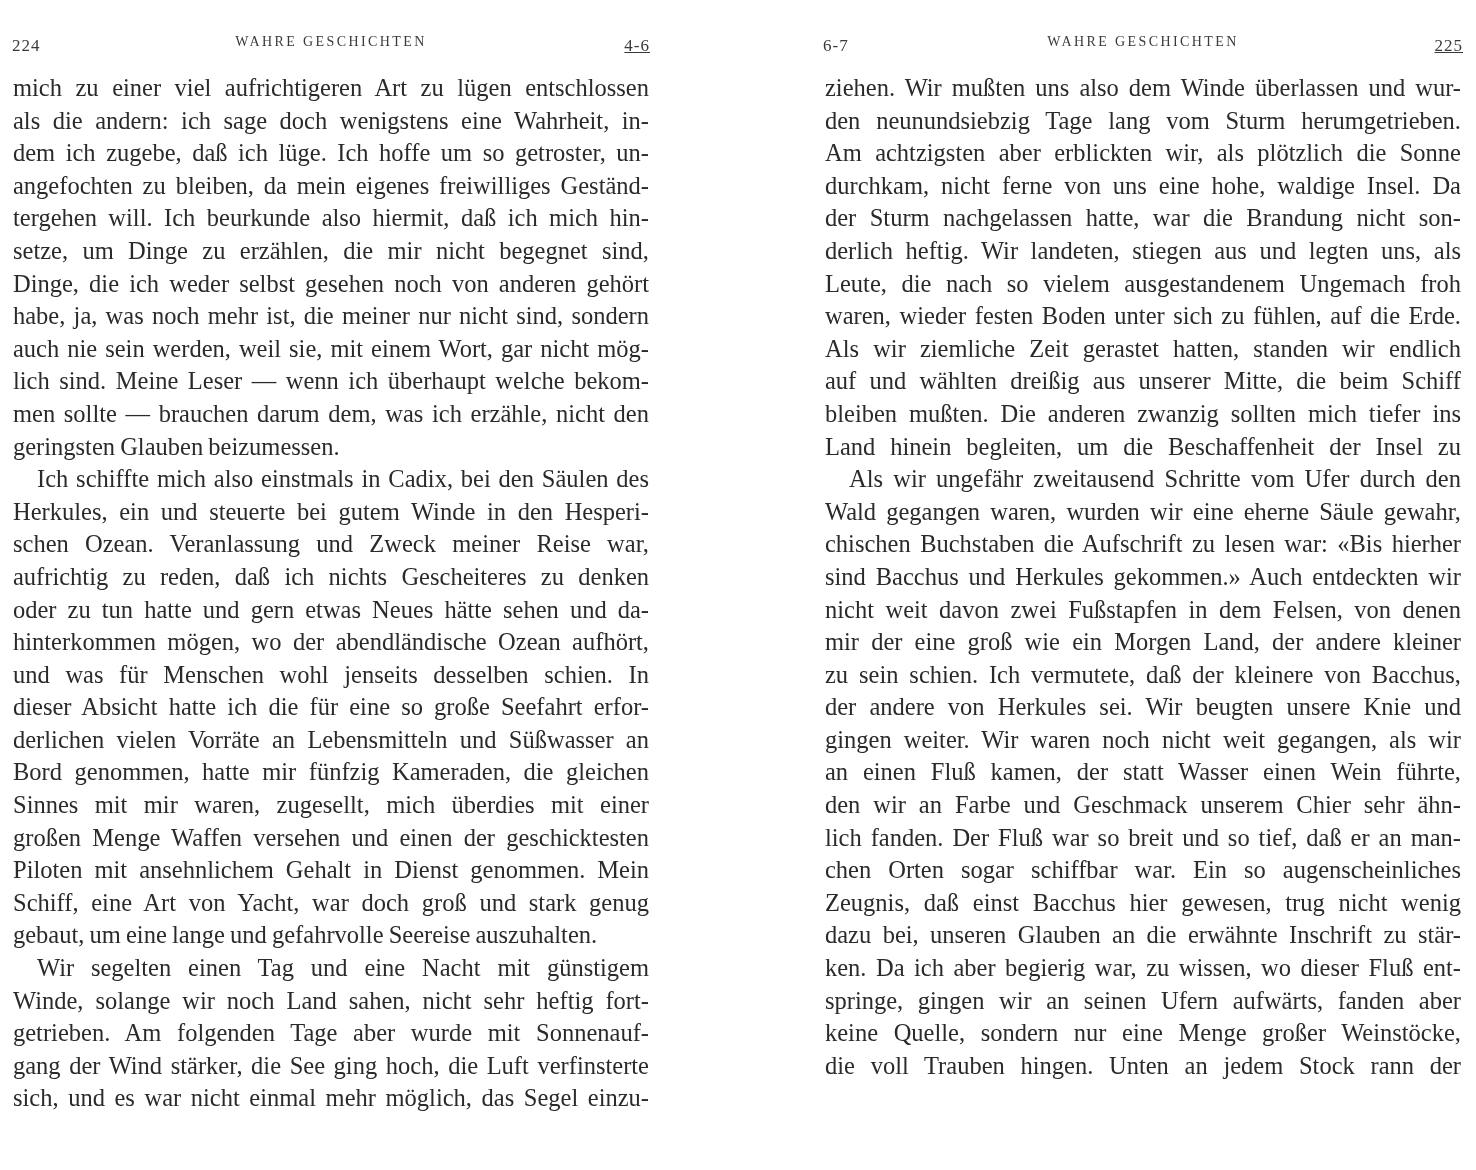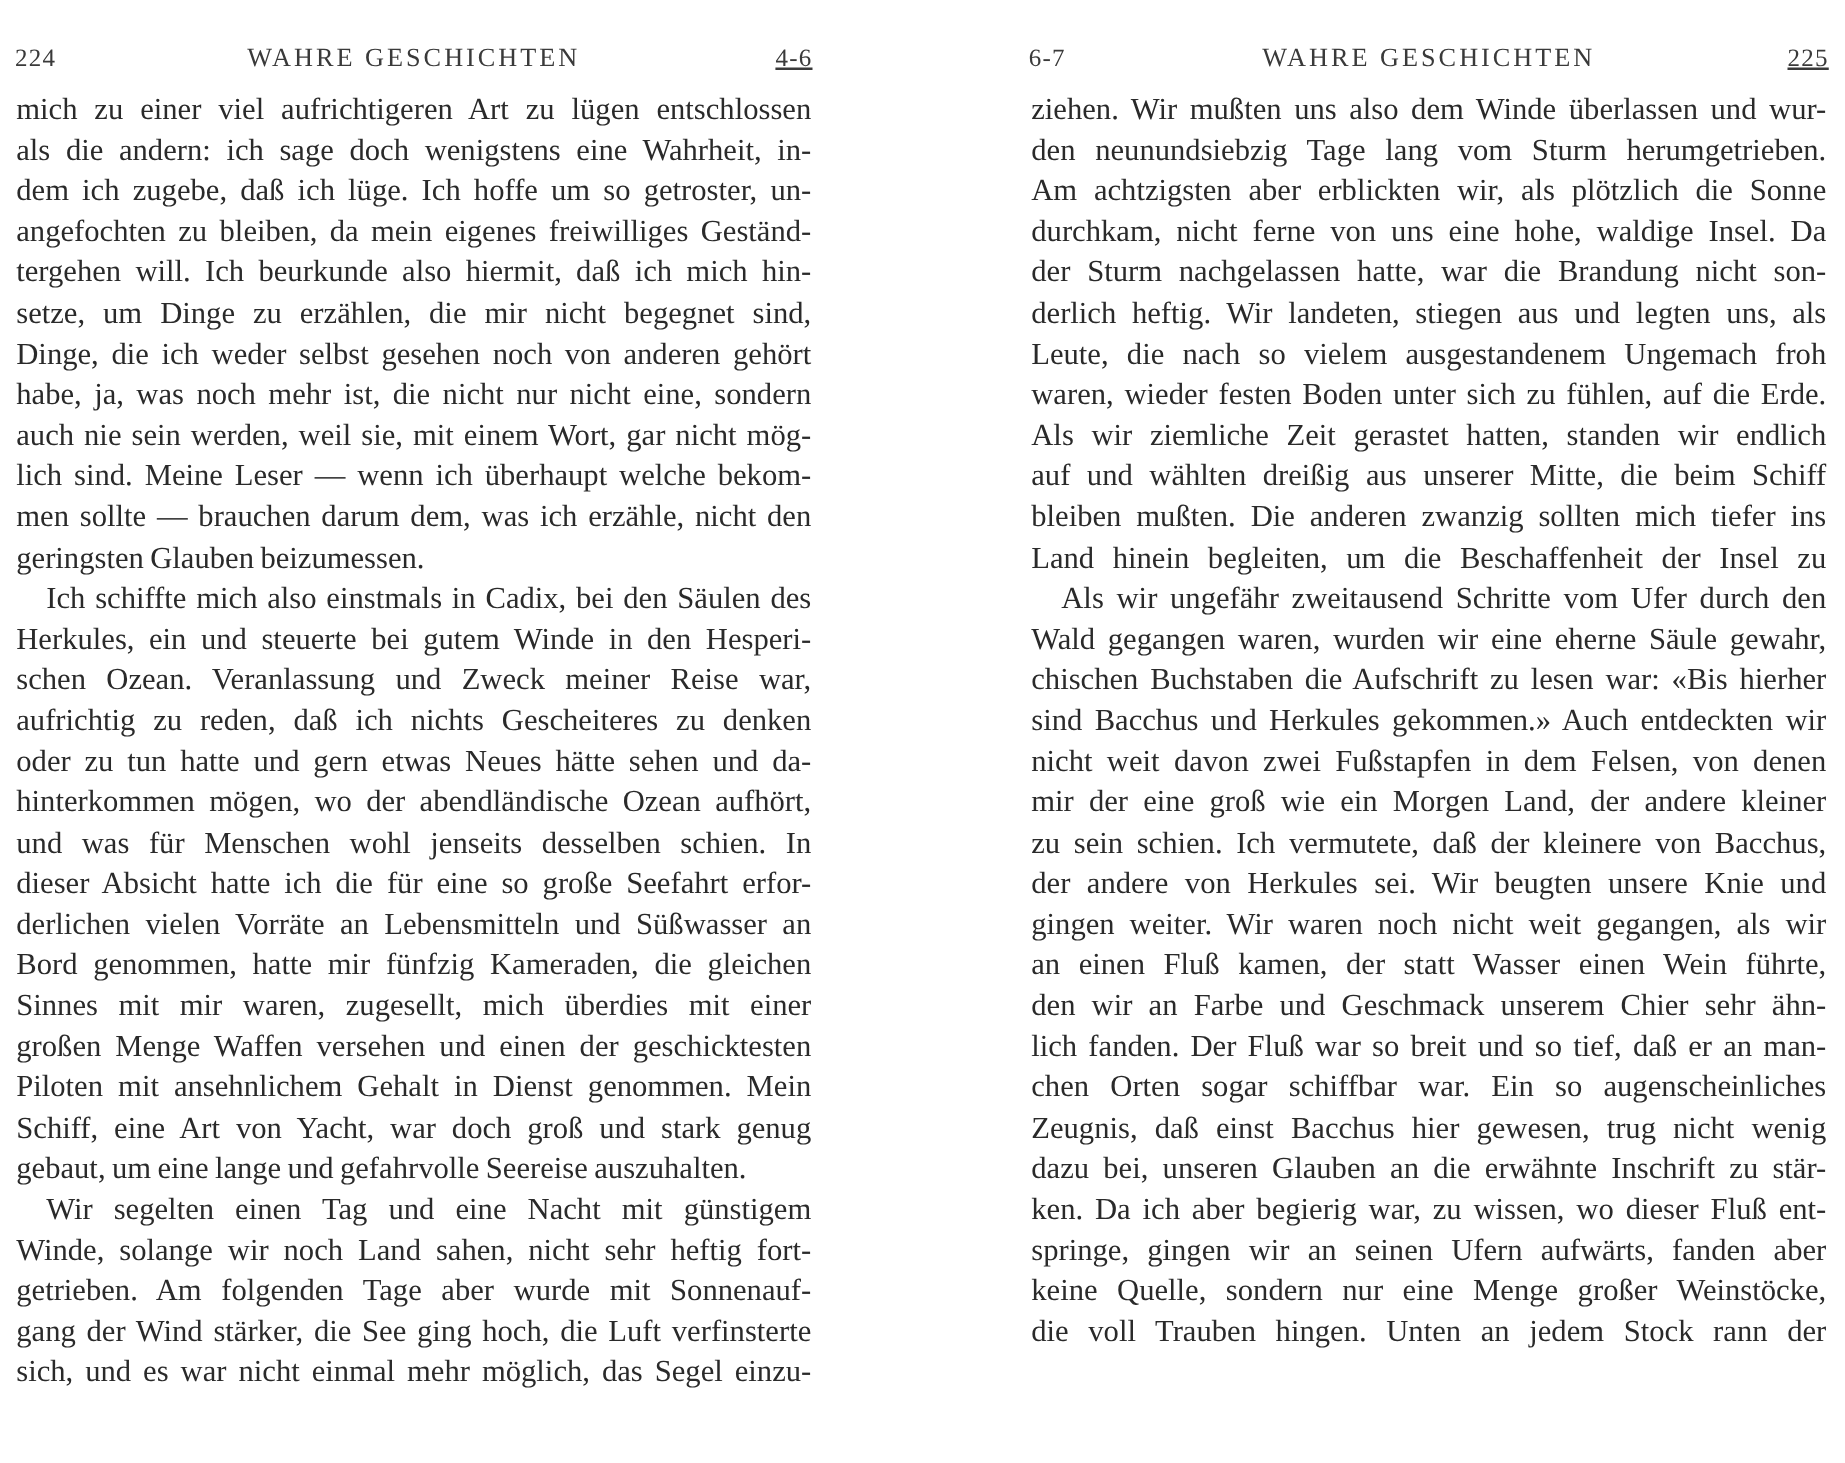--- a/index.html
+++ b/index.html
@@ -34,30 +34,30 @@
       height: 30px;
       font-size: 18px;
       letter-spacing: 2px;
       color: #3a3a3a;
     }
     .left .running-head { left: 12px; width: 638px; }
     .right .running-head { left: 43px; width: 640px; }
     .rh-num {
       position: absolute;
       top: 6px;
-      font-size: 20px;
+      font-size: 17px;
       letter-spacing: 1px;
     }
     .rh-title {
       position: absolute;
       top: 4px;
       left: 0;
       right: 0;
       text-align: center;
-      font-size: 21px;
+      font-size: 14px;
       letter-spacing: 2.4px;
     }
     .rh-left { left: 0; }
     .rh-right { right: 0; text-decoration: underline; }
     .text-block {
       position: absolute;
       top: 72px;
     }
     .left .text-block { left: 13px; width: 636px; }
     .right .text-block { left: 45px; width: 636px; }
@@ -87,21 +87,21 @@
     <span class="rh-num rh-right">4-6</span>
   </div>
   <div class="text-block">
       <div class="line">mich zu einer viel aufrichtigeren Art zu lügen entschlossen</div>
       <div class="line">als die andern: ich sage doch wenigstens eine Wahrheit, in-</div>
       <div class="line">dem ich zugebe, daß ich lüge. Ich hoffe um so getroster, un-</div>
       <div class="line">angefochten zu bleiben, da mein eigenes freiwilliges Geständ-</div>
       <div class="line">tergehen will. Ich beurkunde also hiermit, daß ich mich hin-</div>
       <div class="line">setze, um Dinge zu erzählen, die mir nicht begegnet sind,</div>
       <div class="line">Dinge, die ich weder selbst gesehen noch von anderen gehört</div>
-      <div class="line">habe, ja, was noch mehr ist, die nicht nur nicht eine, sondern</div>
+      <div class="line">habe, ja, was noch mehr ist, die meiner nur nicht sind, sondern</div>
       <div class="line">auch nie sein werden, weil sie, mit einem Wort, gar nicht mög-</div>
       <div class="line">lich sind. Meine Leser — wenn ich überhaupt welche bekom-</div>
       <div class="line">men sollte — brauchen darum dem, was ich erzähle, nicht den</div>
       <div class="line last">geringsten Glauben beizumessen.</div>
       <div class="line indent">Ich schiffte mich also einstmals in Cadix, bei den Säulen des</div>
       <div class="line">Herkules, ein und steuerte bei gutem Winde in den Hesperi-</div>
       <div class="line">schen Ozean. Veranlassung und Zweck meiner Reise war,</div>
       <div class="line">aufrichtig zu reden, daß ich nichts Gescheiteres zu denken</div>
       <div class="line">oder zu tun hatte und gern etwas Neues hätte sehen und da-</div>
       <div class="line">hinterkommen mögen, wo der abendländische Ozean aufhört,</div>

